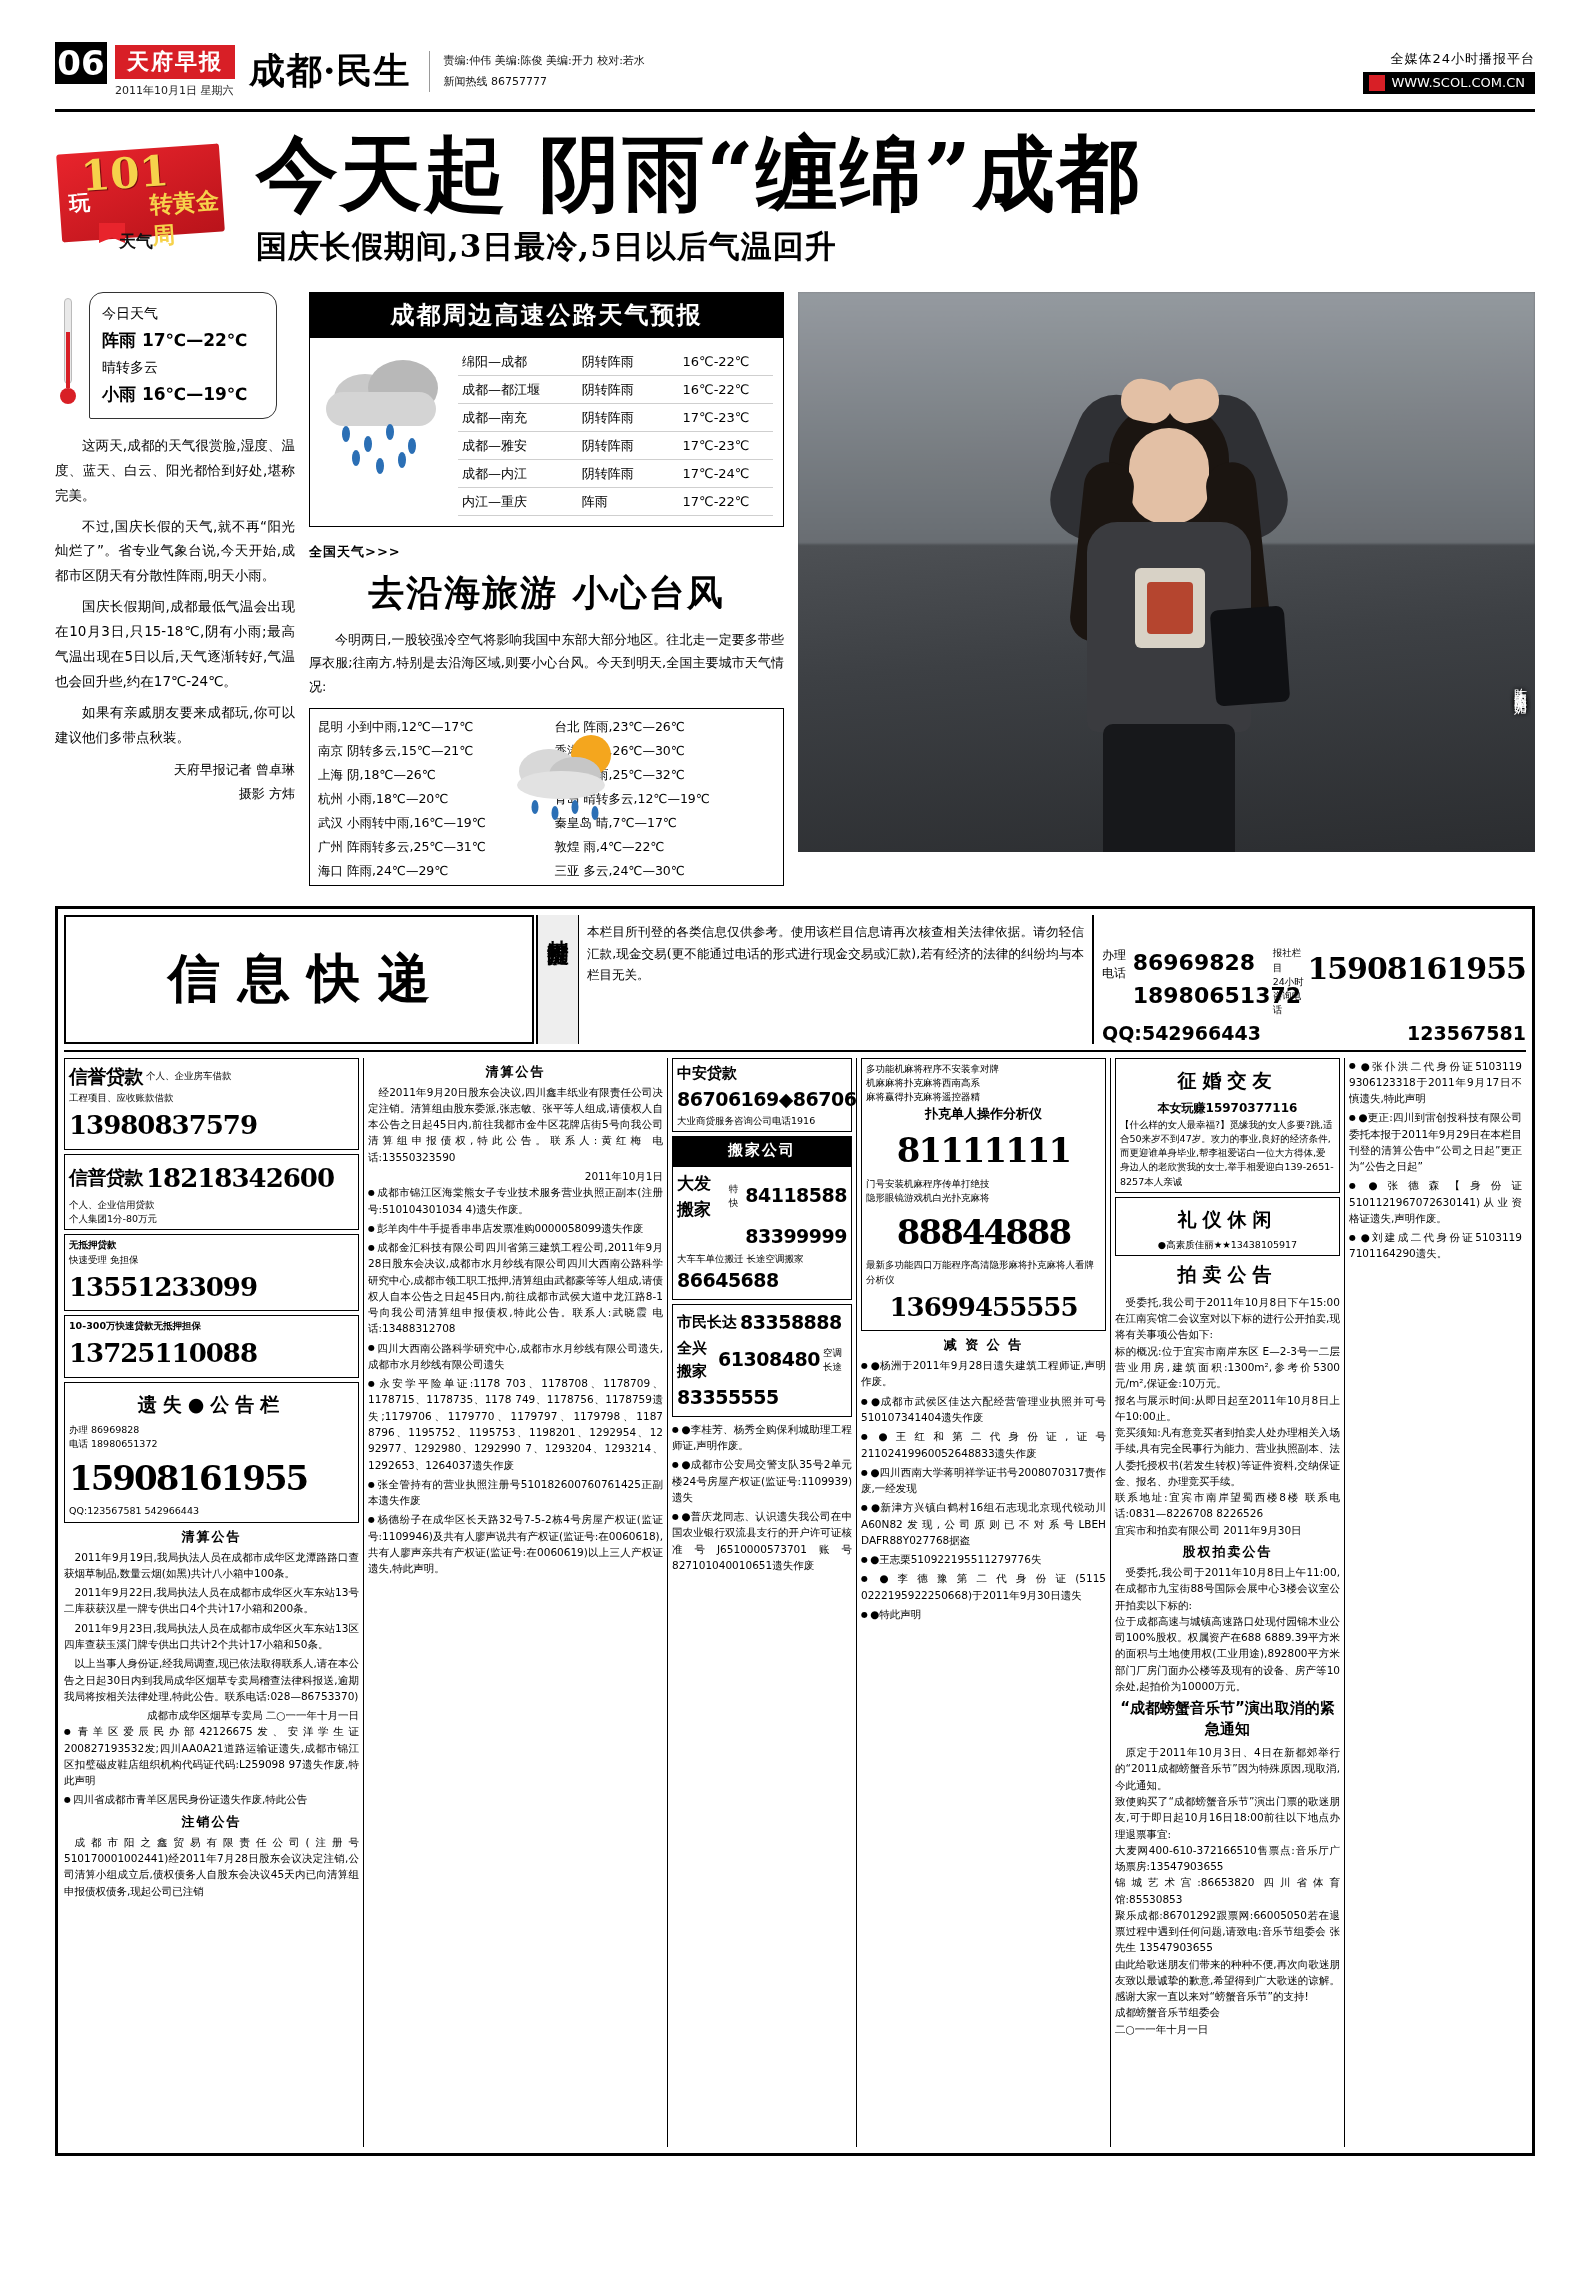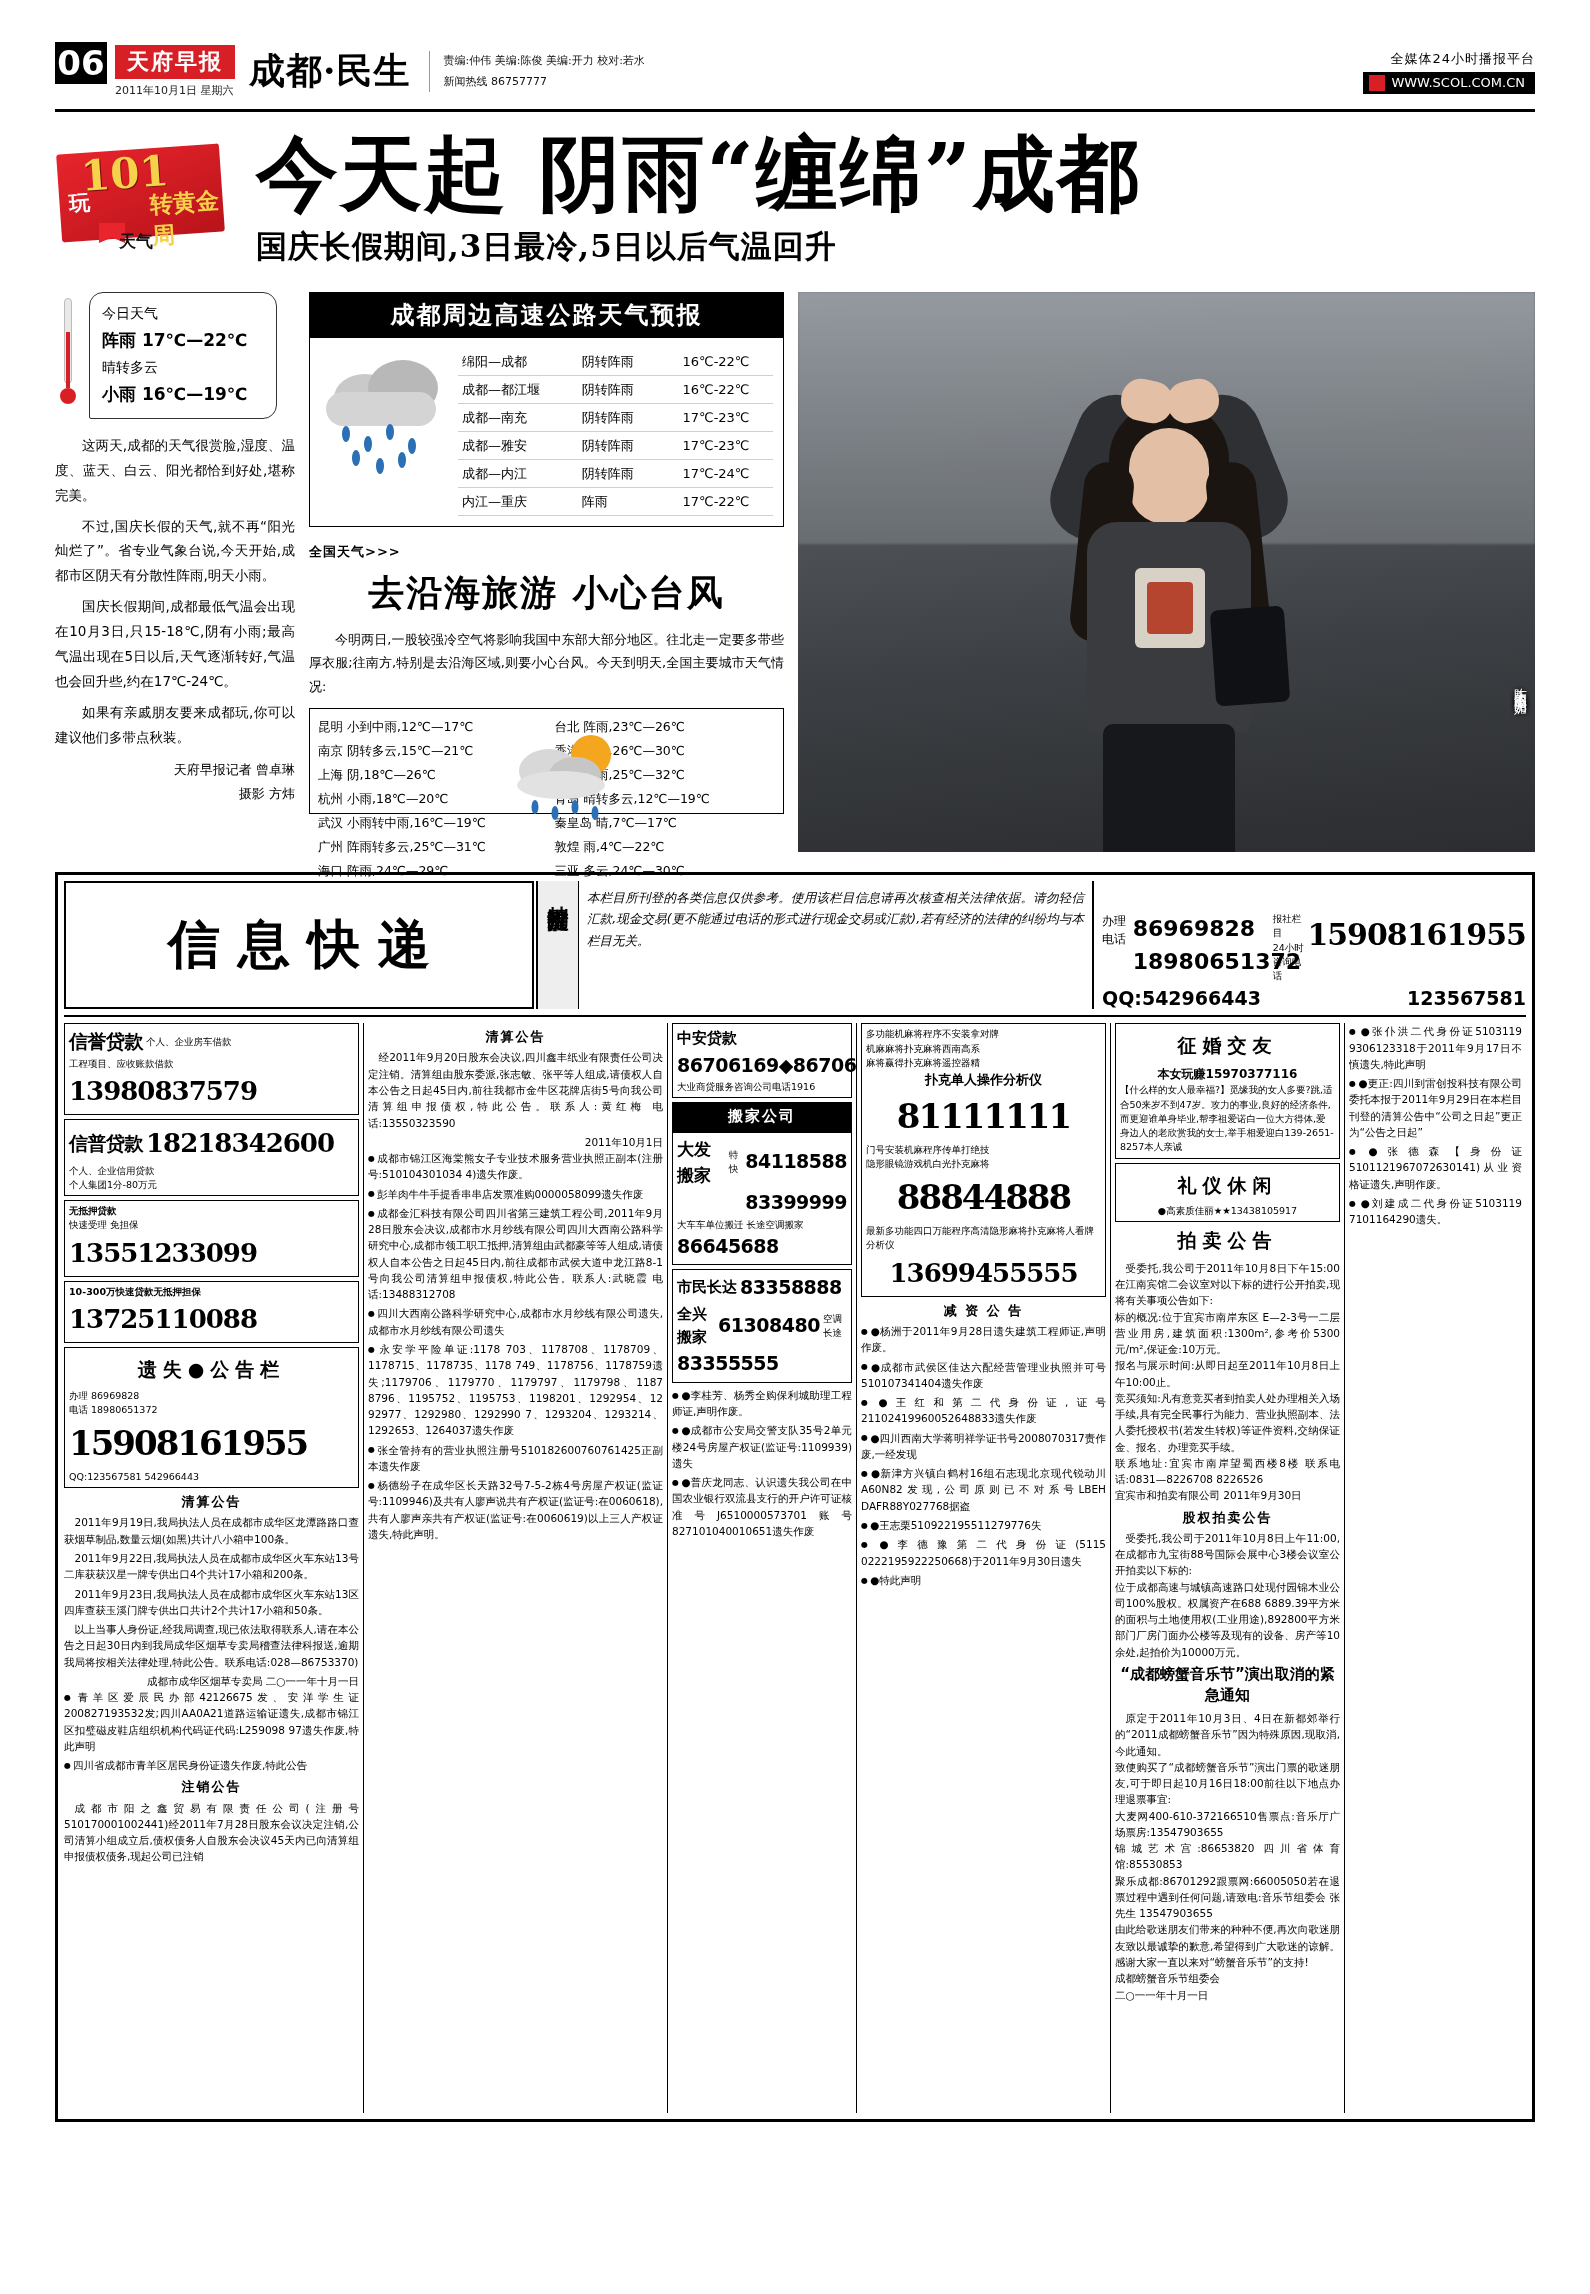--- a/index.html
+++ b/index.html
@@ -119,21 +119,21 @@
   .hw-table td:nth-child(2) { width: 32%; }
   .hw-table td:nth-child(3) { width: 30%; text-align: left; }
 
   .nation-label { font-size: 13px; font-weight: bold; margin-top: 16px; letter-spacing: 1px; }
   .nation-head {
     font-size: 36px; font-weight: bold; text-align: center; margin-top: 8px;
     font-family: "DejaVu Serif", serif; letter-spacing: 2px;
   }
   .nation-body { font-size: 13px; line-height: 1.8; margin-top: 10px; text-align: justify; }
   .nation-body p { text-indent: 2em; }
-  .nation-grid { border: 1px solid #000; margin-top: 10px; display: flex; position: relative; height: 106px; }
+  .nation-grid { border: 1px solid #000; margin-top: 10px; display: flex; position: relative; height: 178px; }
   .ng-col { flex: 1; padding: 6px 8px; font-size: 12.5px; line-height: 1.92; }
   .ng-col div { white-space: nowrap; }
   .sun-cloud { position: absolute; left: 42%; top: 16px; width: 120px; height: 100px; }
 
   .col-right { flex: 1; position: relative; }
   .photo {
     width: 100%; height: 560px; position: relative; overflow: hidden;
     background: linear-gradient(175deg,#7d7f82 0%, #55585c 30%, #3d4044 62%, #2b2d30 100%);
   }
   .photo .blur-top { position: absolute; inset: 0 0 55% 0; background: linear-gradient(180deg,#9aa0a6,#6e7378); opacity: .85; filter: blur(1px); }
@@ -163,21 +163,21 @@
   .cl-logo {
     width: 470px; border: 2px solid #000; display: flex; align-items: center; justify-content: center;
     font-size: 52px; font-weight: bold; letter-spacing: 18px; padding: 10px 0 10px 18px;
     font-family: "DejaVu Serif", serif; flex: 0 0 auto;
   }
   .cl-notice { flex: 1; display: flex; border-left: 2px solid #000; border-right: 2px solid #000; margin: 0 2px; }
   .cl-notice-t {
     writing-mode: vertical-rl; font-size: 21px; font-weight: bold; padding: 8px 6px;
     letter-spacing: 2px; background: #eee; border-right: 1px solid #000;
   }
-  .cl-notice-b { font-size: 12.5px; line-height: 1.7; padding: 6px 8px; text-align: justify; font-style: italic; }
+  .cl-notice-b { font-size: 12.5px; line-height: 1.7; padding: 6px 8px; text-align: justify; }
   .cl-contact { width: 430px; flex: 0 0 auto; padding-left: 6px; margin-top: 31px; }
   .cl-contact-row { display: flex; font-size: 12px; line-height: 1.5; }
   .cl-phone-big { font-size: 30px; font-weight: bold; font-family: "DejaVu Serif", serif; letter-spacing: -1px; }
   .cl-phone-med { font-size: 22px; font-weight: bold; }
   .cl-qq { font-size: 19px; font-weight: bold; margin-top: 4px; display: flex; justify-content: space-between; }
 
   .cl-grid { display: flex; gap: 4px; flex: 1; margin-top: 6px; min-height: 0; }
   .cl-col { border-right: 1px solid #000; padding-right: 4px; font-size: 10.5px; line-height: 1.55; overflow: hidden; }
   .cl-col:last-child { border-right: none; }
   .c1 { width: 300px; flex: 0 0 auto; }

